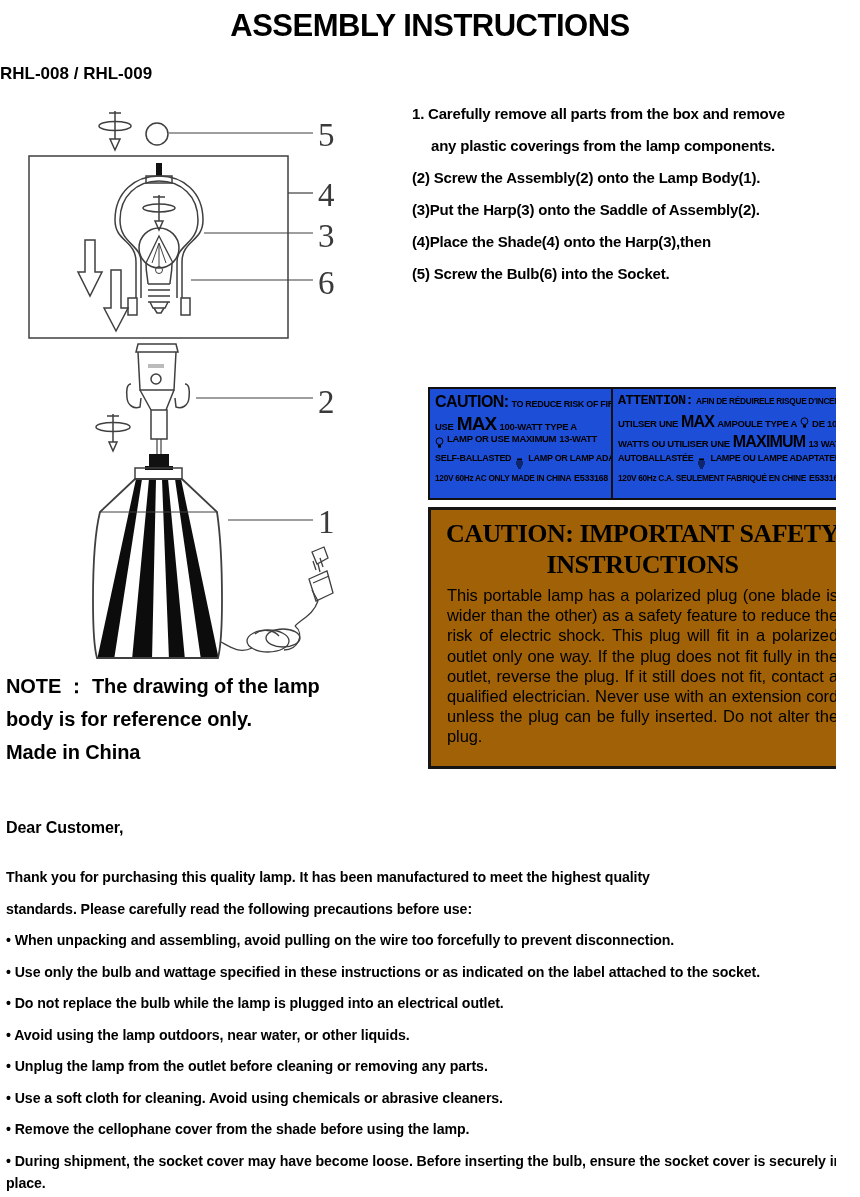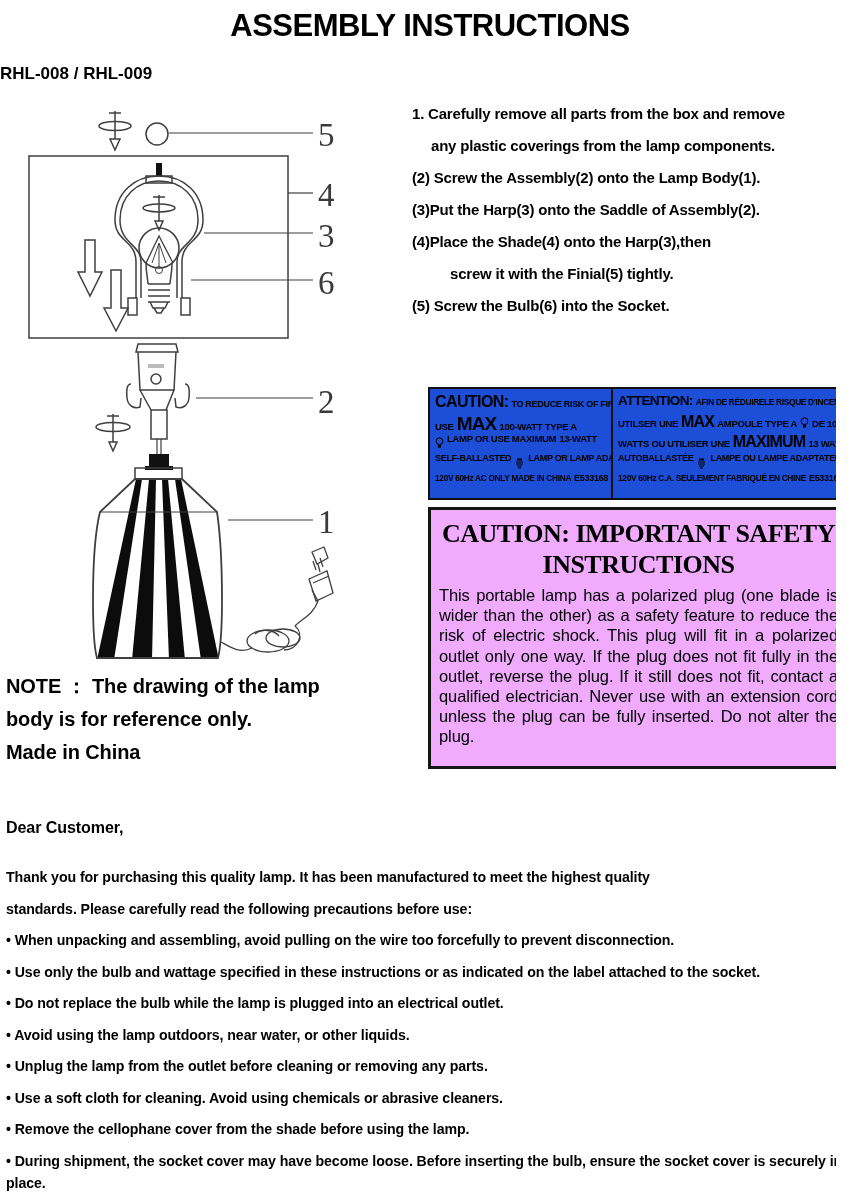--- a/index.html
+++ b/index.html
@@ -22,31 +22,31 @@
   .ind1{padding-left:19px;}
   .ind2{padding-left:38px;}
   
   .ul-box{position:absolute;left:428px;top:387px;width:422px;height:113px;
           border:2px solid #111;box-sizing:border-box;display:flex;background:#1d4ed8;}
   .ul-left{width:174px;padding:4px 2px 2px 5px;overflow:hidden;}
   .ul-right{flex:1;border-left:2px solid #111;padding:4px 2px 2px 5px;overflow:hidden;}
   .cline{display:flex;align-items:baseline;gap:3px;height:20px;white-space:nowrap;
          font-weight:700;letter-spacing:-0.3px;}
   .c-big{font-size:16px;letter-spacing:-0.6px;}
-  .c-big2{font-size:13.5px;letter-spacing:-0.6px;}
+  .c-big2{font-size:13.5px;letter-spacing:-0.6px;font-family:Liberation Mono, monospace;}
   .c-max{font-size:19px;letter-spacing:-0.8px;}
   .c-max2{font-size:16px;letter-spacing:-0.8px;}
   .c-sm{font-size:9.5px;}
   .c-sm2{font-size:9px;}
   .c-tiny{font-size:8.3px;}
   .c-num{font-size:9px;}
   .cicon{align-self:center;flex:0 0 auto;}
   
   .safety-box{position:absolute;left:428px;top:507px;width:421px;height:262px;
-              border:3px solid #151515;box-sizing:border-box;background:#f0abfc;}
+              border:3px solid #151515;box-sizing:border-box;background:#a16207;padding-left:8px;}
   .safety-title{font-family:"Liberation Serif", serif;font-weight:700;
                 text-align:center;font-size:26px;line-height:31px;margin-top:8px;
                 letter-spacing:-0.5px;}
   .safety-body{margin:5px 8px 0 8px;font-size:16.5px;line-height:20.2px;
                text-align:justify;letter-spacing:-0.1px;}
   
   .customer{position:absolute;left:6px;top:816px;width:900px;
             transform:scaleX(0.945);transform-origin:0 0;
             font-weight:700;font-size:15px;letter-spacing:-0.1px;}
   .greeting{font-size:17px;line-height:24px;margin-bottom:26px;}
@@ -176,21 +176,20 @@
     <div>body is for reference only.</div>
     <div>Made in China</div>
   </div>
 
   <div class="steps">
     <div>1. Carefully remove all parts from the box and remove</div>
     <div class="ind1">any plastic coverings from the lamp components.</div>
     <div>(2) Screw the Assembly(2) onto the Lamp Body(1).</div>
     <div>(3)Put the Harp(3) onto the Saddle of Assembly(2).</div>
     <div>(4)Place the Shade(4) onto the Harp(3),then</div>
-    <div class="ind2">screw it with the Finial(5) tightly.</div>
     <div>(5) Screw the Bulb(6) into the Socket.</div>
   </div>
 
   <div class="ul-box">
     <div class="ul-left">
       <div class="cline">
         <span class="c-big">CAUTION:</span>
         <span class="c-sm2">TO REDUCE RISK OF FIRE,</span>
       </div>
       <div class="cline">

